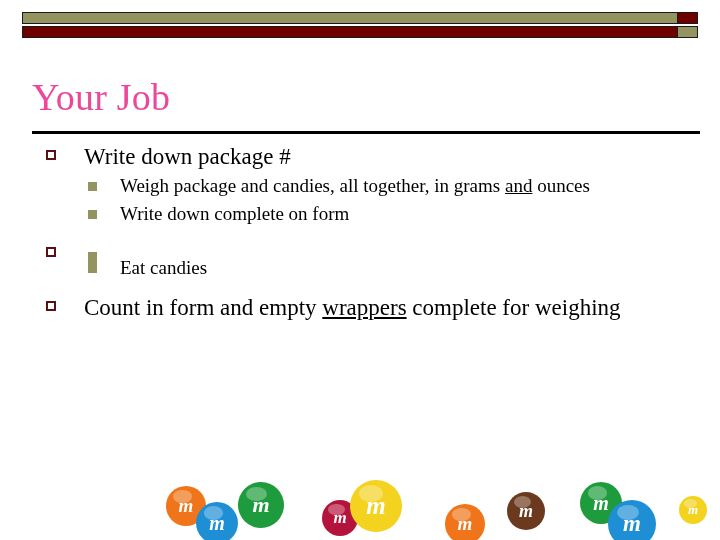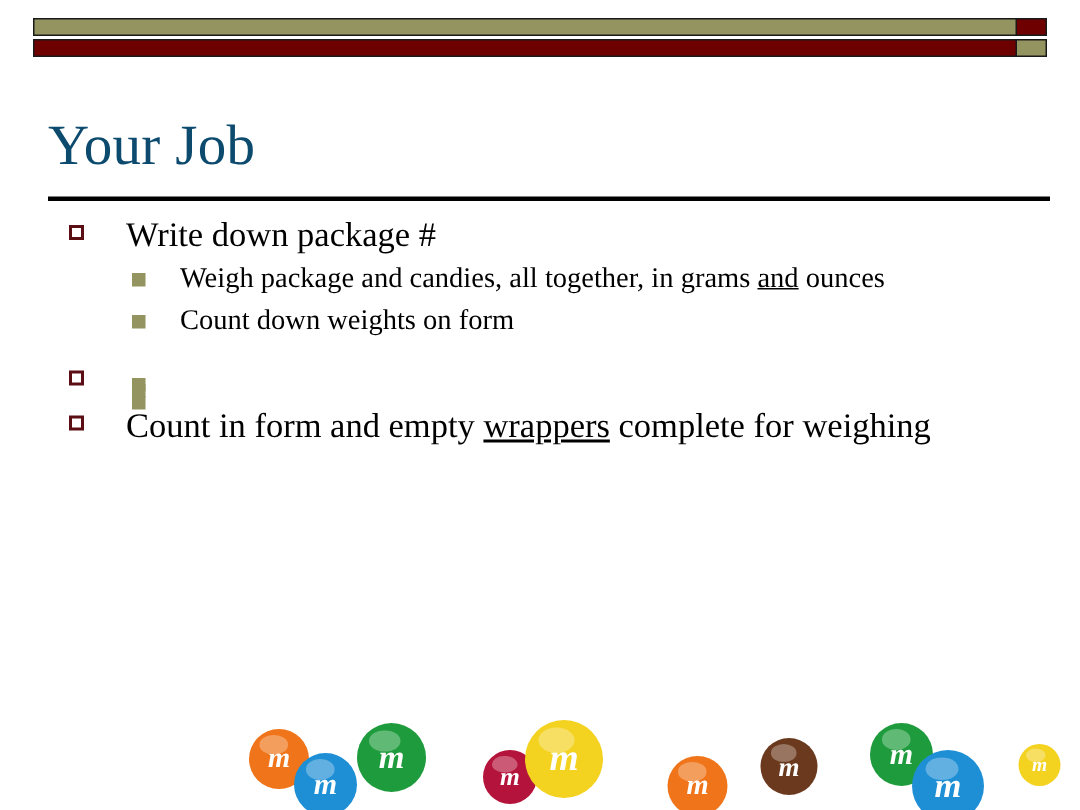--- a/index.html
+++ b/index.html
@@ -50,21 +50,21 @@
   .darkred { background: #6e0000; }
 
   
   #title {
     position: absolute;
     left: 32px;
     top: 74px;
     width: 660px;
     font-size: 38px;
     line-height: 46px;
-    color: #0c4a6e;
+    color: #ec4899;
     letter-spacing: 0.2px;
     white-space: nowrap;
   }
   #title-rule {
     position: absolute;
     left: 32px;
     top: 131px;
     width: 668px;
     height: 3px;
     background: #000000;
@@ -169,30 +169,30 @@
 </div>
 
 <div id="title">Your Job</div>
 <div id="title-rule"></div>
 
 <div id="content">
     <div class="lvl1"><span class="marker"></span><span><span>Write down package #</span></span></div>
     <div class="gap-sm"></div>
     <div class="lvl2"><span class="marker"></span><span><span>Weigh package and candies, all together, in grams </span><u class="ul">and</u><span> ounces</span></span></div>
     <div class="gap-sm"></div>
-    <div class="lvl2"><span class="marker"></span><span><span>Count down weights on form</span></span></div>
+    <div class="lvl2"><span class="marker"></span><span><span>Write down complete on form</span></span></div>
     <div class="gap-lg"></div>
     <div class="lvl1"><span class="marker"></span></div>
     <div class="gap-sm"></div>
     <div class="lvl2"><span class="marker"></span></div>
     <div class="gap-sm"></div>
     <div class="lvl2"><span class="marker"></span></div>
     <div class="gap-sm"></div>
     <div class="gap-sm"></div>
-    <div class="lvl2"><span class="marker"></span></div>
+    <div class="lvl2"><span class="marker"></span><span><span>Eat candies</span></span></div>
     <div class="gap-lg"></div>
     <div class="lvl1"><span class="marker"></span><span><span>Count in form and empty </span><u class="ul">wrappers</u><span> complete for weighing</span></span></div>
   </div>
 
 <div id="candy-strip">
 
 <div class="candy" style="left: 166px; top: 16px; width: 40px; height: 40px; background: rgb(240, 116, 25); font-size: 19px;">
       <span>m</span>
     </div>
     <div class="candy" style="left: 196px; top: 32px; width: 42px; height: 42px; background: rgb(30, 143, 213); font-size: 20px;">

